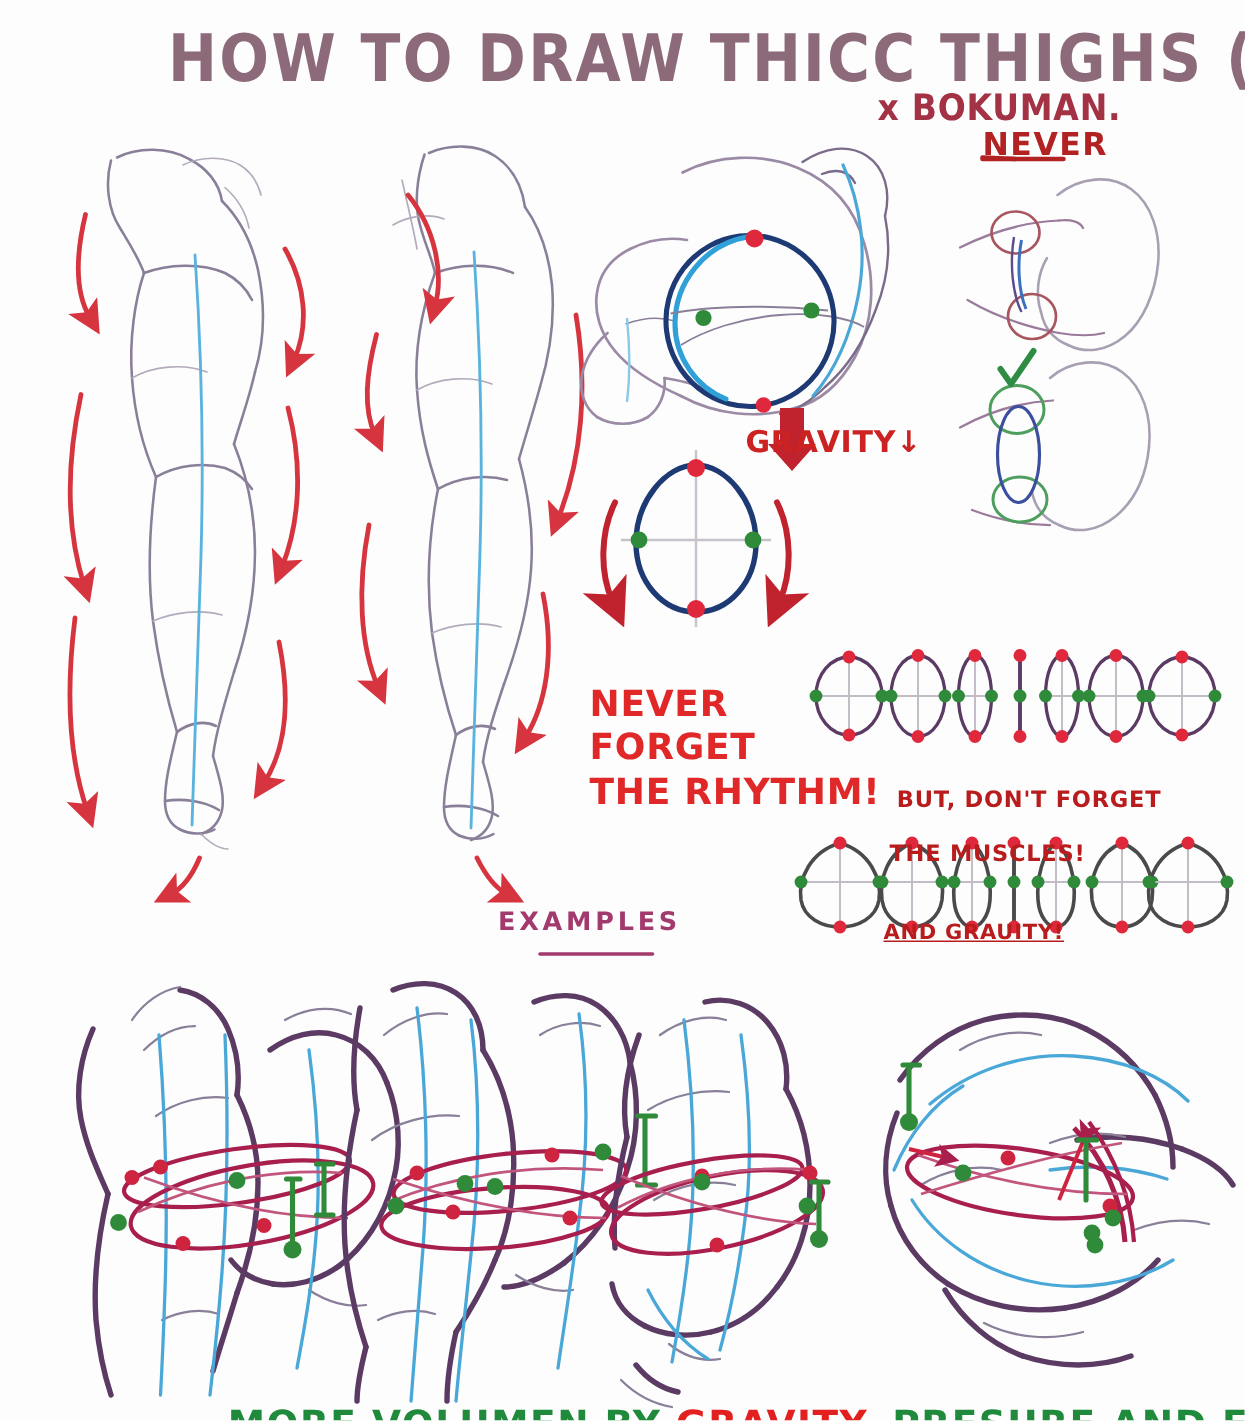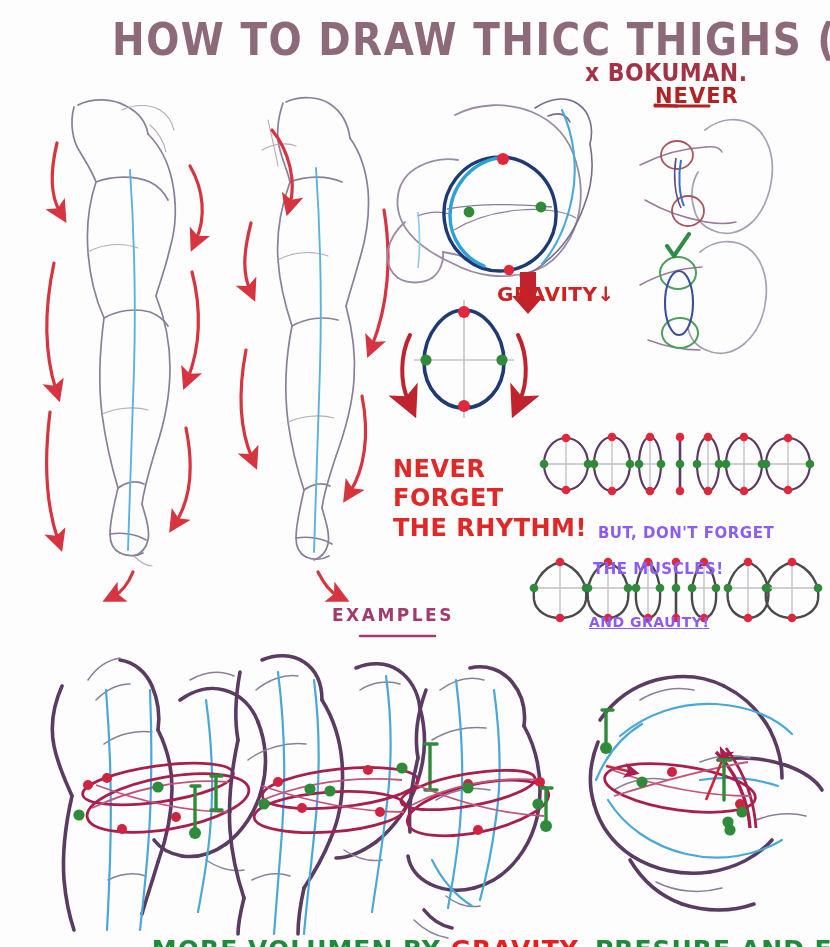--- a/index.html
+++ b/index.html
@@ -83,21 +83,21 @@
     top: 455px;
     font-size: 24px;
     color: #e02828;
     line-height: 1.22;
     margin-left: 38px;
   }
   #muscles-text {
     left: 575px;
     top: 506px;
     font-size: 15px;
-    color: #8b5cf6;
+    color: #b91c1c;
     line-height: 1.2;
   }
   #muscles-text .l2 { display:block; padding-left: 18px; }
   #muscles-text .l3 { display:block; padding-left: 14px; font-size: 14px; text-decoration: underline; }
   #examples-text {
     left: 332px;
     top: 606px;
     font-size: 17px;
     color: #a33a6e;
     letter-spacing: 2.5px;

